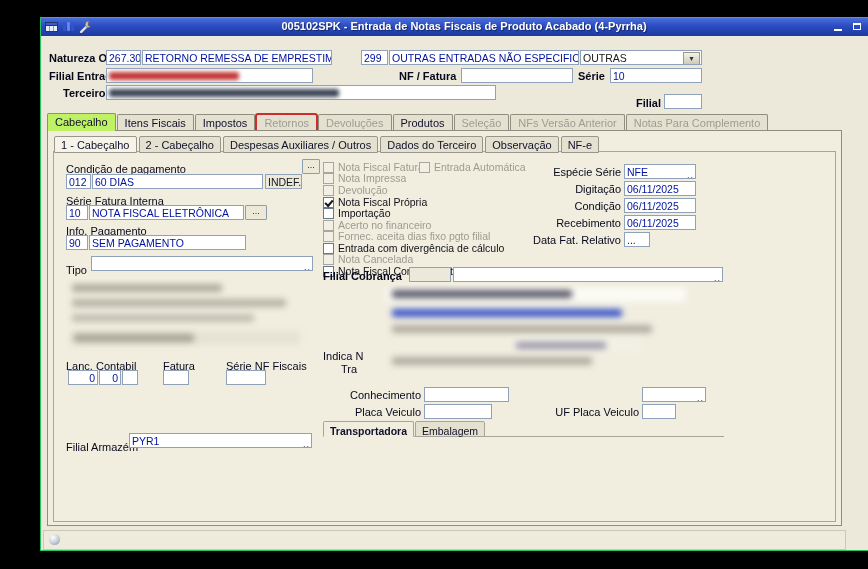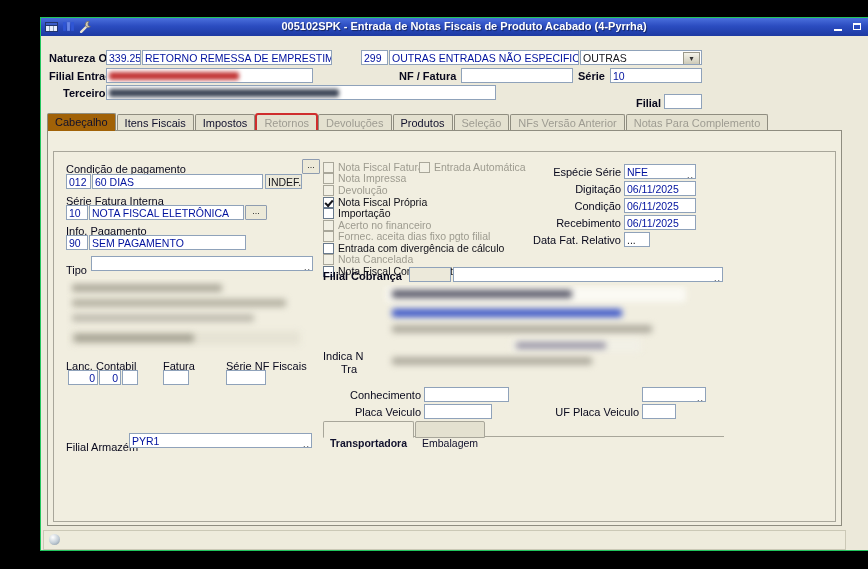--- a/index.html
+++ b/index.html
@@ -37,21 +37,21 @@
   .mds{position:absolute;right:1px;bottom:-2px;font-size:9px;letter-spacing:1px;
        color:#444;line-height:9px}
   .combo-arrow{position:absolute;right:1px;top:1px;width:15px;height:11px;
         background:linear-gradient(#f6f4ea,#cdcab8);border:1px solid #9a988a;
         font-size:8px;display:flex;align-items:center;justify-content:center;color:#333}
   
   .mtabs{position:absolute;left:6px;top:95px;height:18px;white-space:nowrap}
   .tab{display:inline-block;box-sizing:border-box;height:17px;padding:2px 7px 0;margin-right:1px;
        border:1px solid #8f8d80;border-bottom:none;border-radius:2px 2px 0 0;
        background:#e4e1d0;font-size:11px;color:#10102c;vertical-align:bottom;cursor:default}
-  .tab.active{background:#a16207;height:18px;position:relative;z-index:3}
+  .tab.active{background:#bef264;height:18px;position:relative;z-index:3}
   .tab.dis{color:#9e9c92}
   .tab.hl{outline:2px solid #cf2d2d;outline-offset:-1px}
   .page{position:absolute;left:6px;top:112px;width:795px;height:396px;background:#f1eee0;
         border:1px solid #8f8d80;box-sizing:border-box}
   .stabs{position:absolute;left:13px;top:117px;white-space:nowrap;z-index:2}
   .stab{display:inline-block;box-sizing:border-box;height:17px;padding:2px 6px 0;margin-right:2px;
         border:1px solid #98968a;border-radius:2px 2px 0 0;background:#e4e1d0;
         font-size:11px;color:#10102c;cursor:default}
   .stab.active{background:#f6f4e8}
   .ipanel{position:absolute;left:12px;top:133px;width:783px;height:371px;
@@ -64,21 +64,21 @@
   .cb.dis{color:#9d9b8f}
   .cb.dis .box{border-color:#a9a79a;background:#f2f0e4}
   .cb.chk .box::after{content:"";position:absolute;left:1px;top:2px;width:6px;height:3px;
       border-left:2px solid #16161c;border-bottom:2px solid #16161c;transform:rotate(-48deg)}
   
   .redact{position:absolute;overflow:hidden}
   .rb{position:absolute;filter:blur(3px);border-radius:2px}
   .rb2{position:absolute;filter:blur(2px);border-radius:2px}
   
   .btabs{position:absolute;white-space:nowrap}
-  .btab{display:inline-block;box-sizing:border-box;height:16px;padding:15px 6px 0;margin-right:1px;
+  .btab{display:inline-block;box-sizing:border-box;height:16px;padding:3px 6px 0;margin-right:1px;
         border:1px solid #a8a69a;border-radius:2px 2px 0 0;background:#e4e1d0;font-size:10.5px;
         color:#10102c;cursor:default}
   .btab.active{background:#f1eee0;border-bottom-color:#f1eee0;font-weight:bold}
   .tabline{position:absolute;height:1px;background:#a8a69a}
   .status{position:absolute;left:2px;top:512px;width:803px;height:20px;background:#eeebdc;
           border:1px solid #cbc8b6;box-sizing:border-box}
   .led{position:absolute;left:5px;top:3px;width:11px;height:11px;border-radius:50%;
        background:radial-gradient(circle at 35% 30%,#ffffff,#c2cdd6 55%,#7f8e9c)}
 </style>
 </head>
@@ -118,21 +118,21 @@
       <div class="wbtn">
           <span class="g-max"></span>
         </div>
       <div class="wbtn">
           <span class="g-plus"></span>
         </div>
     </div>
   </div>
 
   <div class="lbl b" style="left:8px;top:33px">Natureza Op.</div>
-  <div class="fld" style="left:65px;top:32px;width:35px">339.25</div>
+  <div class="fld" style="left:65px;top:32px;width:35px">267.30</div>
   <div class="fld" style="left:101px;top:32px;width:190px">RETORNO REMESSA DE EMPRESTIMO</div>
   <div class="fld" style="left:320px;top:32px;width:27px">299</div>
   <div class="fld" style="left:348px;top:32px;width:190px">OUTRAS ENTRADAS NÃO ESPECIFICA</div>
   <div class="fld black" style="left:539px;top:32px;width:122px">
     <span>OUTRAS</span>
     <span class="combo-arrow">▾</span>
   </div>
 
   <div class="lbl b" style="left:8px;top:51px">Filial Entrada</div>
   <div class="fld" style="left:65px;top:50px;width:207px">
@@ -149,20 +149,23 @@
   </div>
   <div class="lbl b r" style="left:580px;top:78px;width:40px">Filial</div>
   <div class="fld" style="left:623px;top:76px;width:38px"></div>
 
   <div class="mtabs">
     <span class="tab active">Cabeçalho</span><span class="tab">Itens Fiscais</span><span class="tab">Impostos</span><span class="tab dis hl">Retornos</span><span class="tab dis">Devoluções</span><span class="tab">Produtos</span><span class="tab dis">Seleção</span><span class="tab dis">NFs Versão Anterior</span><span class="tab dis">Notas Para Complemento</span>
   </div>
 
   <div class="page"></div>
 
+  <div class="stabs">
+    <span class="stab active">1 - Cabeçalho</span><span class="stab">2 - Cabeçalho</span><span class="stab">Despesas Auxiliares / Outros</span><span class="stab">Dados do Terceiro</span><span class="stab">Observação</span><span class="stab">NF-e</span>
+  </div>
 
   <div class="ipanel"></div>
 
   <div class="lbl" style="left:25px;top:144px">Condição de pagamento</div>
   <div class="dbtn" style="left:261px;top:141px;width:18px">...</div>
   <div class="fld" style="left:25px;top:156px;width:25px">012</div>
   <div class="fld" style="left:51px;top:156px;width:171px">60 DIAS</div>
   <div class="fld black gray" style="left:224px;top:156px;width:37px">INDEF.</div>
 
   <div class="lbl" style="left:25px;top:176px">Série Fatura Interna</div>

